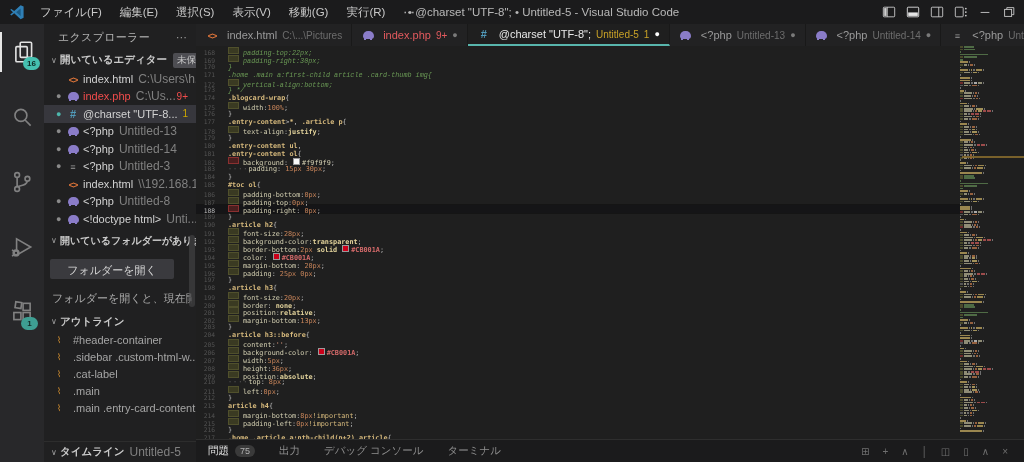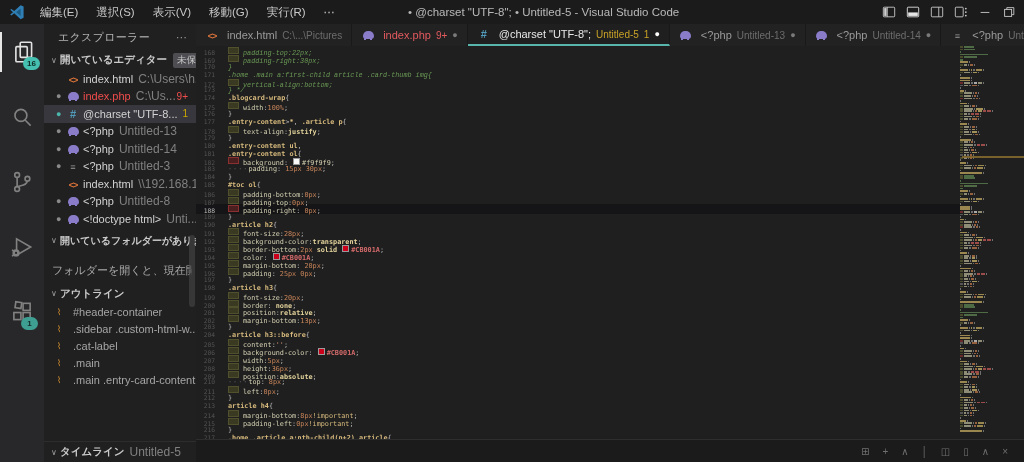--- a/index.html
+++ b/index.html
@@ -102,20 +102,21 @@
 <div id="window">
 
   <div class="titlebar">
     <span class="logo">
       <svg width="16" height="16" viewBox="0 0 16 16">
         <path d="M11.6 1.2 5.2 7.1 2.4 4.9l-1.2.9L4 8.2l-2.8 2.4 1.2.9 2.8-2.2 6.4 5.9 3-1.4V2.6z" fill="#2f7fb5"></path>
         <path d="M11.6 4.5 7.2 8.2l4.4 3.7z" fill="#1b5a85"></path>
       </svg>
     </span>
     <div class="menu">
+        <span class="menu-item">ファイル(F)</span>
         <span class="menu-item">編集(E)</span>
         <span class="menu-item">選択(S)</span>
         <span class="menu-item">表示(V)</span>
         <span class="menu-item">移動(G)</span>
         <span class="menu-item">実行(R)</span>
         <span class="menu-item">⋯</span>
       </div>
     <div class="win-title">• @charset "UTF-8"; • Untitled-5 - Visual Studio Code</div>
     <div class="win-controls">
         <span class="wc">
@@ -264,20 +265,21 @@
           <span class="fdot">●</span>
           <span class="ficon"><span class="icon-php"></span></span>
           <span class="fname">&lt;!doctype html&gt;</span>
           <span class="fdesc">Unti...</span>
         </div>
       </div>
     <div class="sec-row" style="margin-top:3px">
       <span class="chev">∨</span>
       <span style="font-size:10px;">開いているフォルダーがありません</span>
     </div>
+    <button class="open-folder-btn">フォルダーを開く</button>
     <div class="hint-text">フォルダーを開くと、現在開いて</div>
     <div class="sec-row">
       <span class="chev">∨</span>
       <span>アウトライン</span>
     </div>
     <div id="outline-list" style="height:106px;overflow:hidden;">
         <div class="outline-row">
           <span class="oicon">⌇</span>
           <span>#header-container</span>
         </div>
@@ -497,20 +499,35 @@
           <div class="mm-row"><i style="width: 3px; background: rgb(74, 74, 44);"></i><i style="width: 8px; background: rgb(143, 140, 117);"></i><i style="width: 1px; background: rgb(111, 111, 111);"></i><i style="width: 2px; background: rgb(150, 97, 63);"></i><i style="width: 6px; background: rgb(154, 134, 79);"></i><i style="width: 1px; background: rgb(111, 111, 111);"></i></div>
           <div class="mm-row"><i style="width: 3px; background: rgb(74, 74, 44);"></i><i style="width: 7px; background: rgb(143, 140, 117);"></i><i style="width: 1px; background: rgb(111, 111, 111);"></i><i style="width: 2px; background: rgb(150, 97, 63);"></i><i style="width: 6px; background: rgb(154, 134, 79);"></i><i style="width: 1px; background: rgb(111, 111, 111);"></i></div>
           <div class="mm-row"><i style="width: 1px; background: rgb(111, 111, 111);"></i></div>
           <div class="mm-row"><i style="width: 22px; background: rgb(154, 134, 79);"></i><i style="width: 1px; background: rgb(111, 111, 111);"></i></div>
         </div>
       <div class="mm-band"></div>
     </div>
   </div>
 
   <div class="panel">
+    <div id="panel-tabs" style="display:flex;align-items:center;">
+        <div class="panel-tab active">
+          <span>問題</span>
+          <span class="pbadge">75</span>
+        </div>
+        <div class="panel-tab">
+          <span>出力</span>
+        </div>
+        <div class="panel-tab">
+          <span>デバッグ コンソール</span>
+        </div>
+        <div class="panel-tab">
+          <span>ターミナル</span>
+        </div>
+      </div>
     <div class="panel-actions" id="panel-actions">
         <span>⊞</span>
         <span>+</span>
         <span>∧</span>
         <span>│</span>
         <span>◫</span>
         <span>▯</span>
         <span>∧</span>
         <span>×</span>
       </div>

